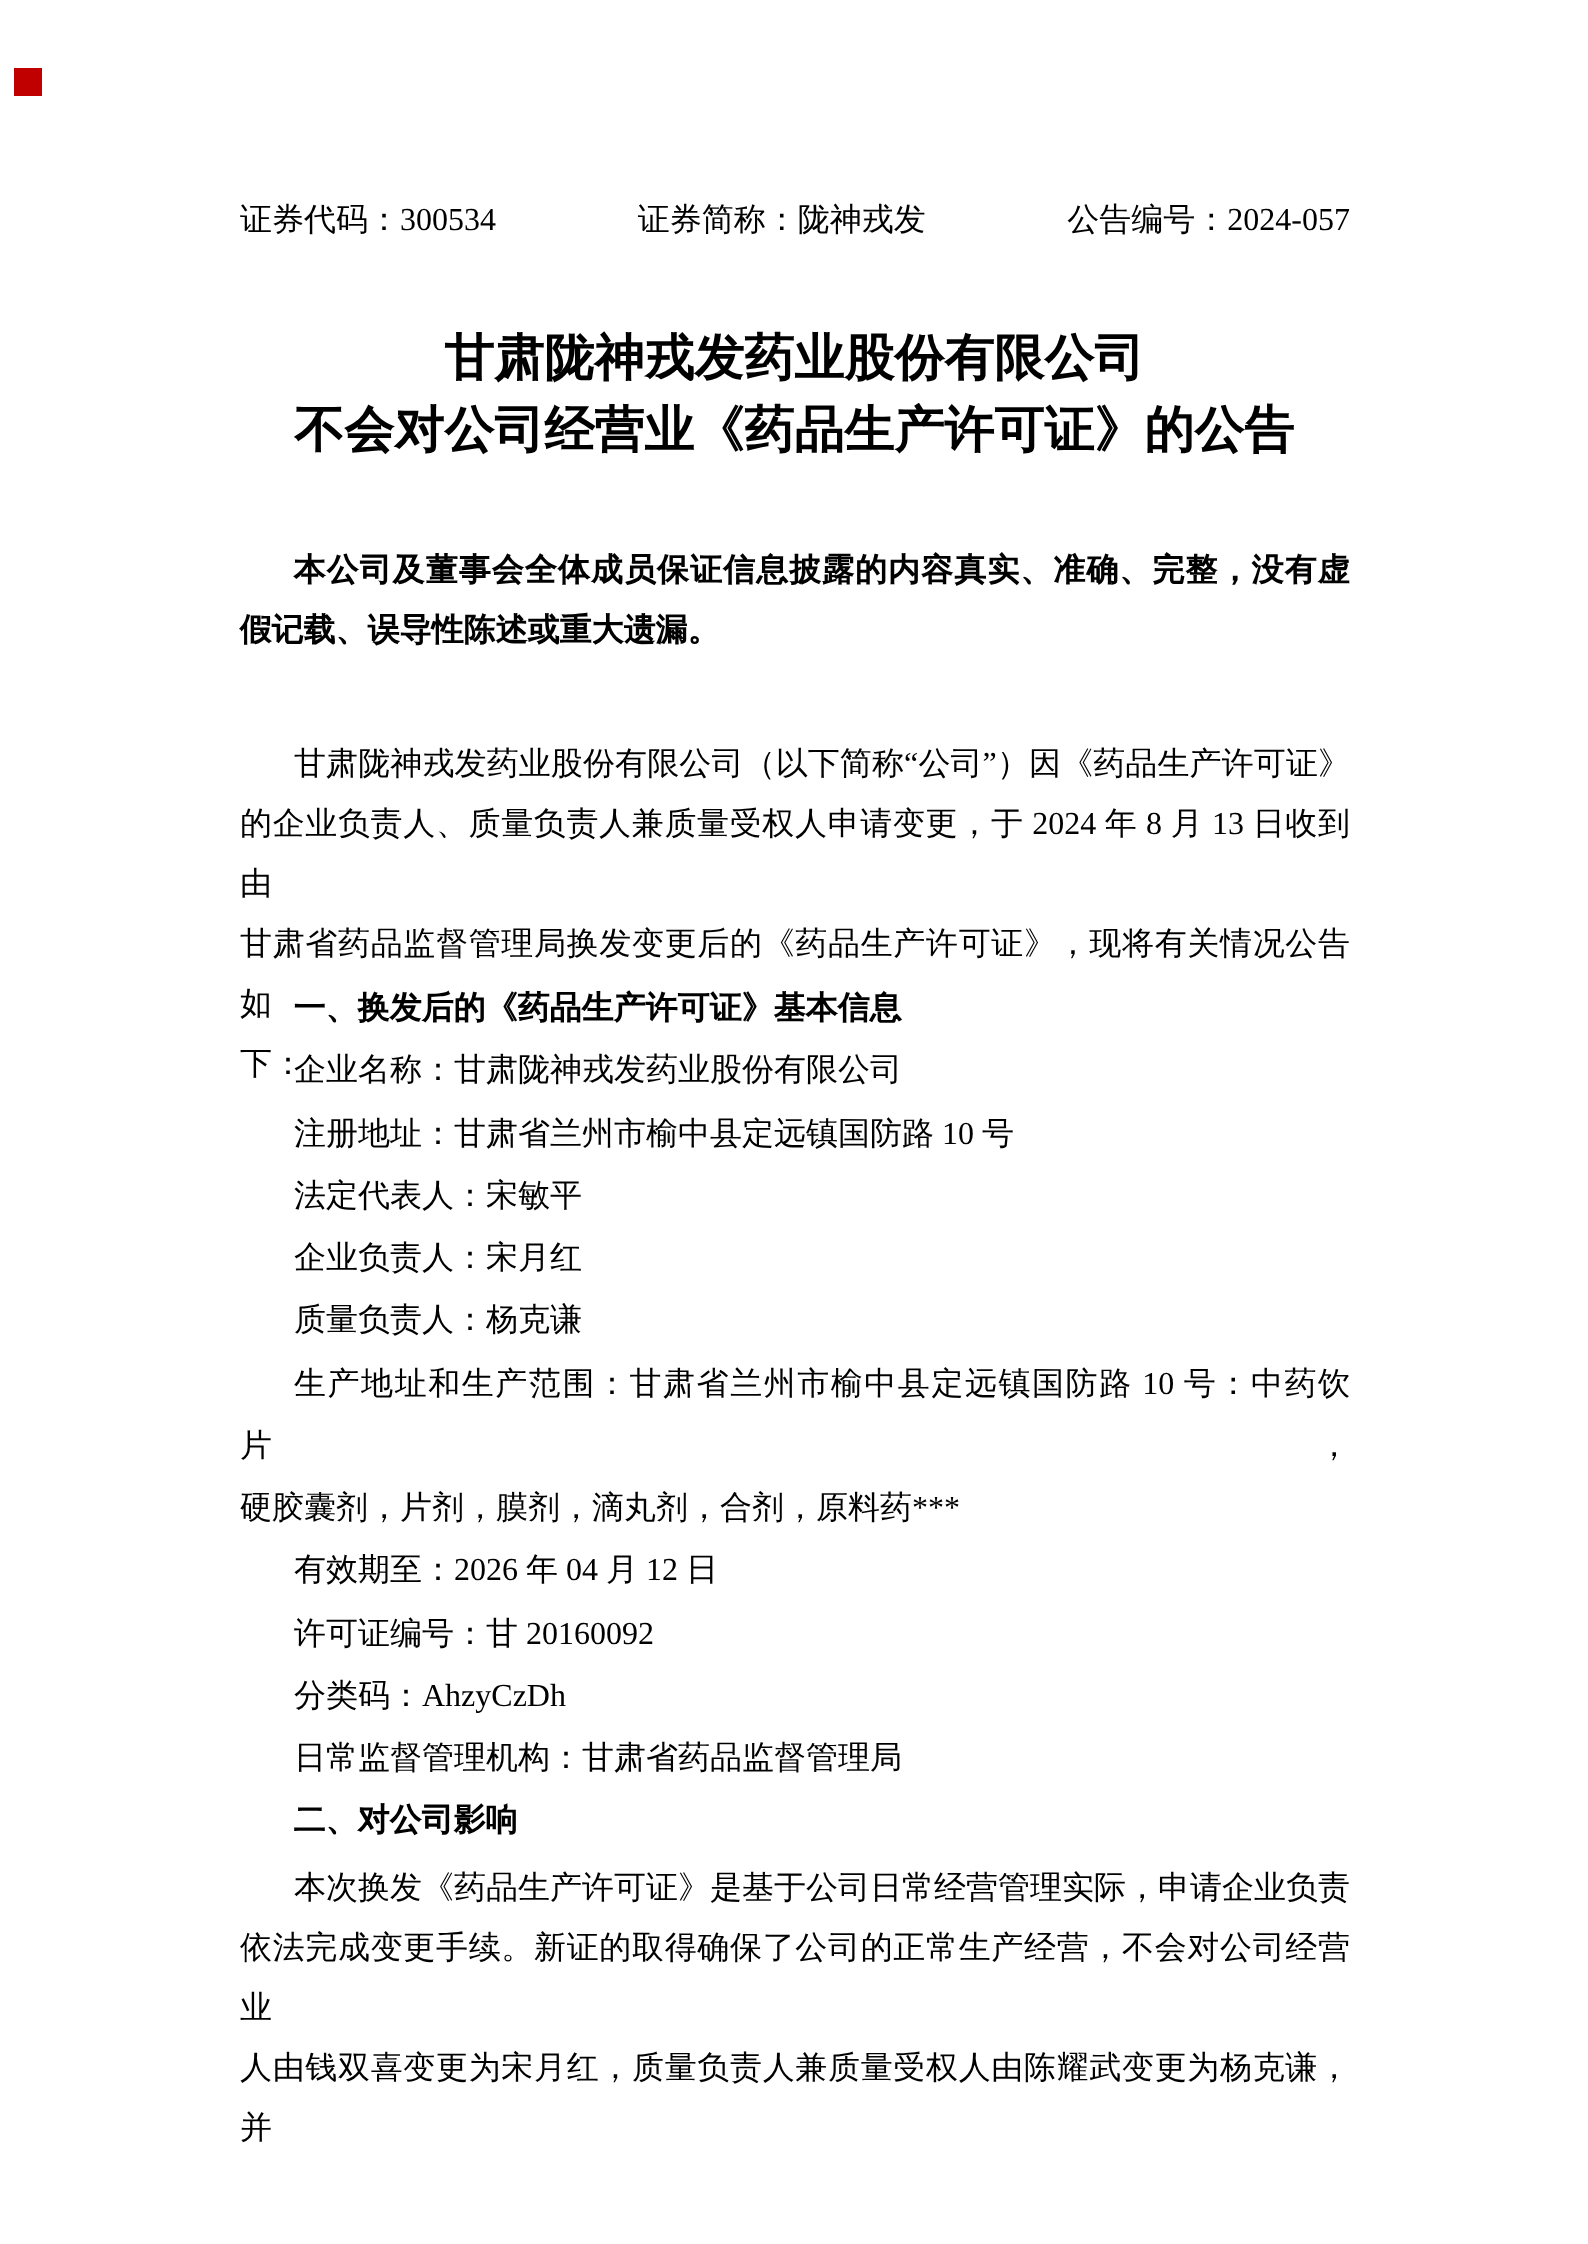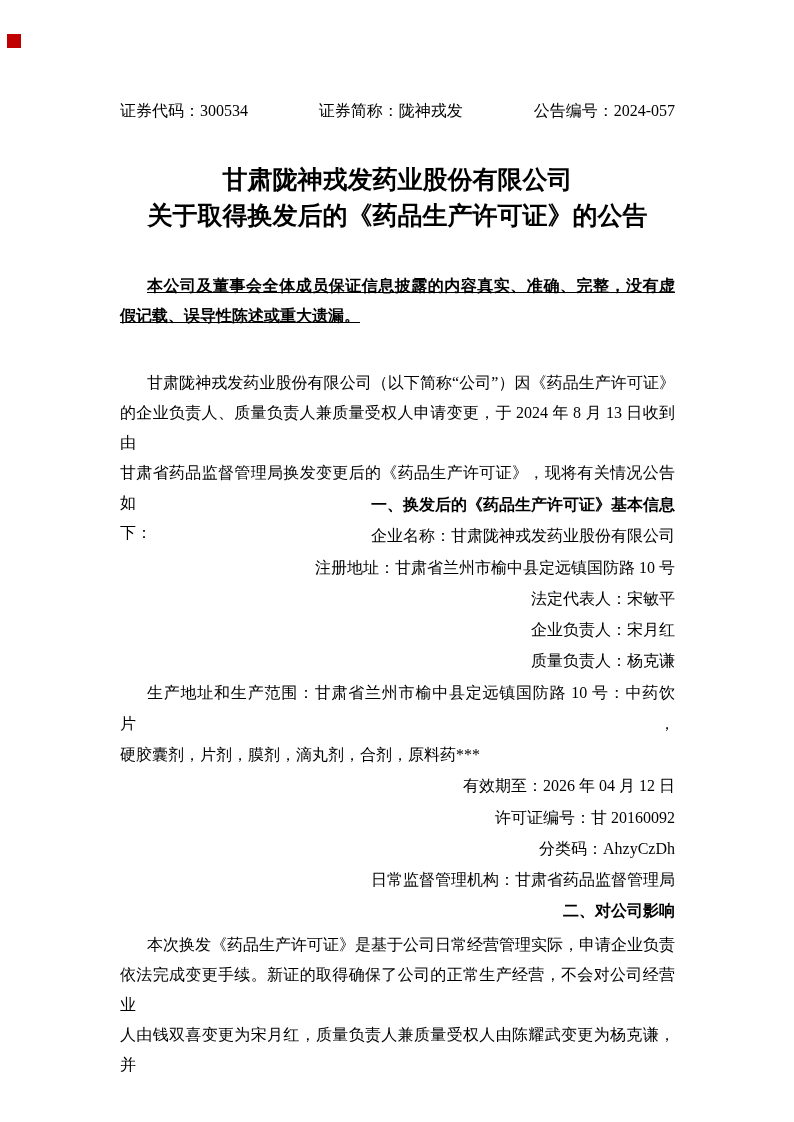--- a/index.html
+++ b/index.html
@@ -36,36 +36,35 @@
     top: 162px;
     font-size: 25px;
     font-weight: bold;
     line-height: 36px;
     text-align: center;
   }
   .decl {
     top: 271px;
     line-height: 30px;
     font-weight: bold;
-    text-decoration: underline;
   }
   .intro {
     top: 368px;
     line-height: 30px;
   }
   .sec {
     top: 489px;
     line-height: 31.25px;
   }
   .impact {
     top: 930px;
     line-height: 30px;
   }
   .line { white-space: normal; }
-  .indent { text-indent: 27px; text-align: right; }
+  .indent { text-indent: 27px; }
   .fill {
     text-align: justify;
     text-align-last: justify;
   }
   .bold { font-weight: bold; }
 </style>
 </head>
 <body>
 
 <div class="page">
@@ -73,21 +72,21 @@
   <div class="red-marker"></div>
 
   <div class="col hdr">
     <span>证券代码：300534</span>
     <span>证券简称：陇神戎发</span>
     <span>公告编号：2024-057</span>
   </div>
 
   <div class="col titles">
     <div class="line">甘肃陇神戎发药业股份有限公司</div>
-    <div class="line">关于取得换发后的《药品生产许可证》的公告</div>
+    <div class="line">不会对公司经营业《药品生产许可证》的公告</div>
   </div>
 
   <div class="col decl">
     <div class="line indent fill">本公司及董事会全体成员保证信息披露的内容真实、准确、完整，没有虚</div>
     <div class="line">假记载、误导性陈述或重大遗漏。</div>
   </div>
 
   <div class="col intro">
     <div class="line indent fill">甘肃陇神戎发药业股份有限公司（以下简称“公司”）因《药品生产许可证》</div>
     <div class="line fill">的企业负责人、质量负责人兼质量受权人申请变更，于 2024 年 8 月 13 日收到由</div>

